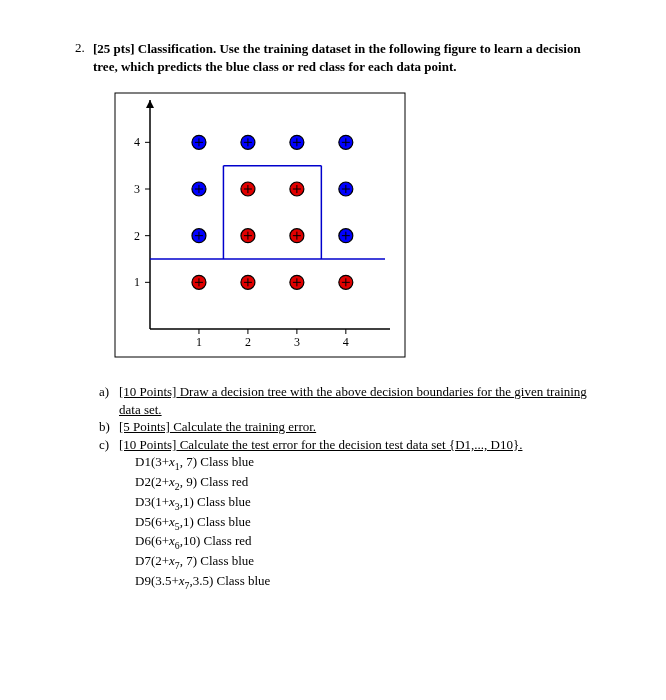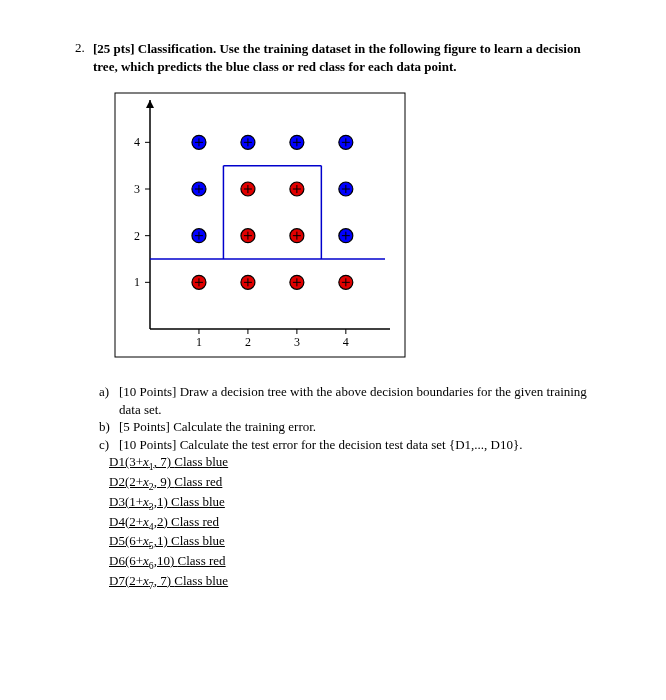--- a/index.html
+++ b/index.html
@@ -38,22 +38,22 @@
   }
   .sub-item {
     display: flex;
     align-items: flex-start;
     line-height: 1.35;
   }
   .sub-letter {
     width: 20px;
     flex-shrink: 0;
   }
-  .sub-body { flex:1; }
-  .d-list { margin-left: 34px; line-height: 1.35; text-decoration: underline; }
+  .sub-body { flex:1;text-decoration:underline; }
+  .d-list { margin-left: 60px; line-height: 1.35; }
   .sub-var { font-style: italic; font-family: "Times New Roman", serif; }
   .subscript { font-size: 0.75em; vertical-align: sub; }
 </style>
 </head>
 <body>
 
 <div class="page">
 
   <div class="q-head">
     <div class="q-num">2.</div>
@@ -151,19 +151,19 @@
     <div class="sub-item">
       <div class="sub-letter">c)</div>
       <div class="sub-body"><span>[10 Points]</span><span> Calculate the test error for the decision test data set {D1,..., D10}.</span></div>
     </div>
   </div>
 
   <div class="d-list" id="d-list">
       <div><span>D1</span><span>(3+</span><span class="sub-var">x</span><span class="subscript">1</span><span>, 7) </span><span>Class blue</span></div>
       <div><span>D2</span><span>(2+</span><span class="sub-var">x</span><span class="subscript">2</span><span>, 9) </span><span>Class red</span></div>
       <div><span>D3</span><span>(1+</span><span class="sub-var">x</span><span class="subscript">3</span><span>,1) </span><span>Class blue</span></div>
-      <div><span>D4</span><span>(2+</span><span class="sub-var">x</span><span class="subscript">4</span><span>,2) </span><span>Class red</span></div>
       <div><span>D5</span><span>(6+</span><span class="sub-var">x</span><span class="subscript">5</span><span>,1) </span><span>Class blue</span></div>
       <div><span>D6</span><span>(6+</span><span class="sub-var">x</span><span class="subscript">6</span><span>,10) </span><span>Class red</span></div>
       <div><span>D7</span><span>(2+</span><span class="sub-var">x</span><span class="subscript">7</span><span>, 7) </span><span>Class blue</span></div>
+      <div><span>D9</span><span>(3.5+</span><span class="sub-var">x</span><span class="subscript">7</span><span>,3.5) </span><span>Class blue</span></div>
     </div>
 
 </div>
 
 </body></html>

